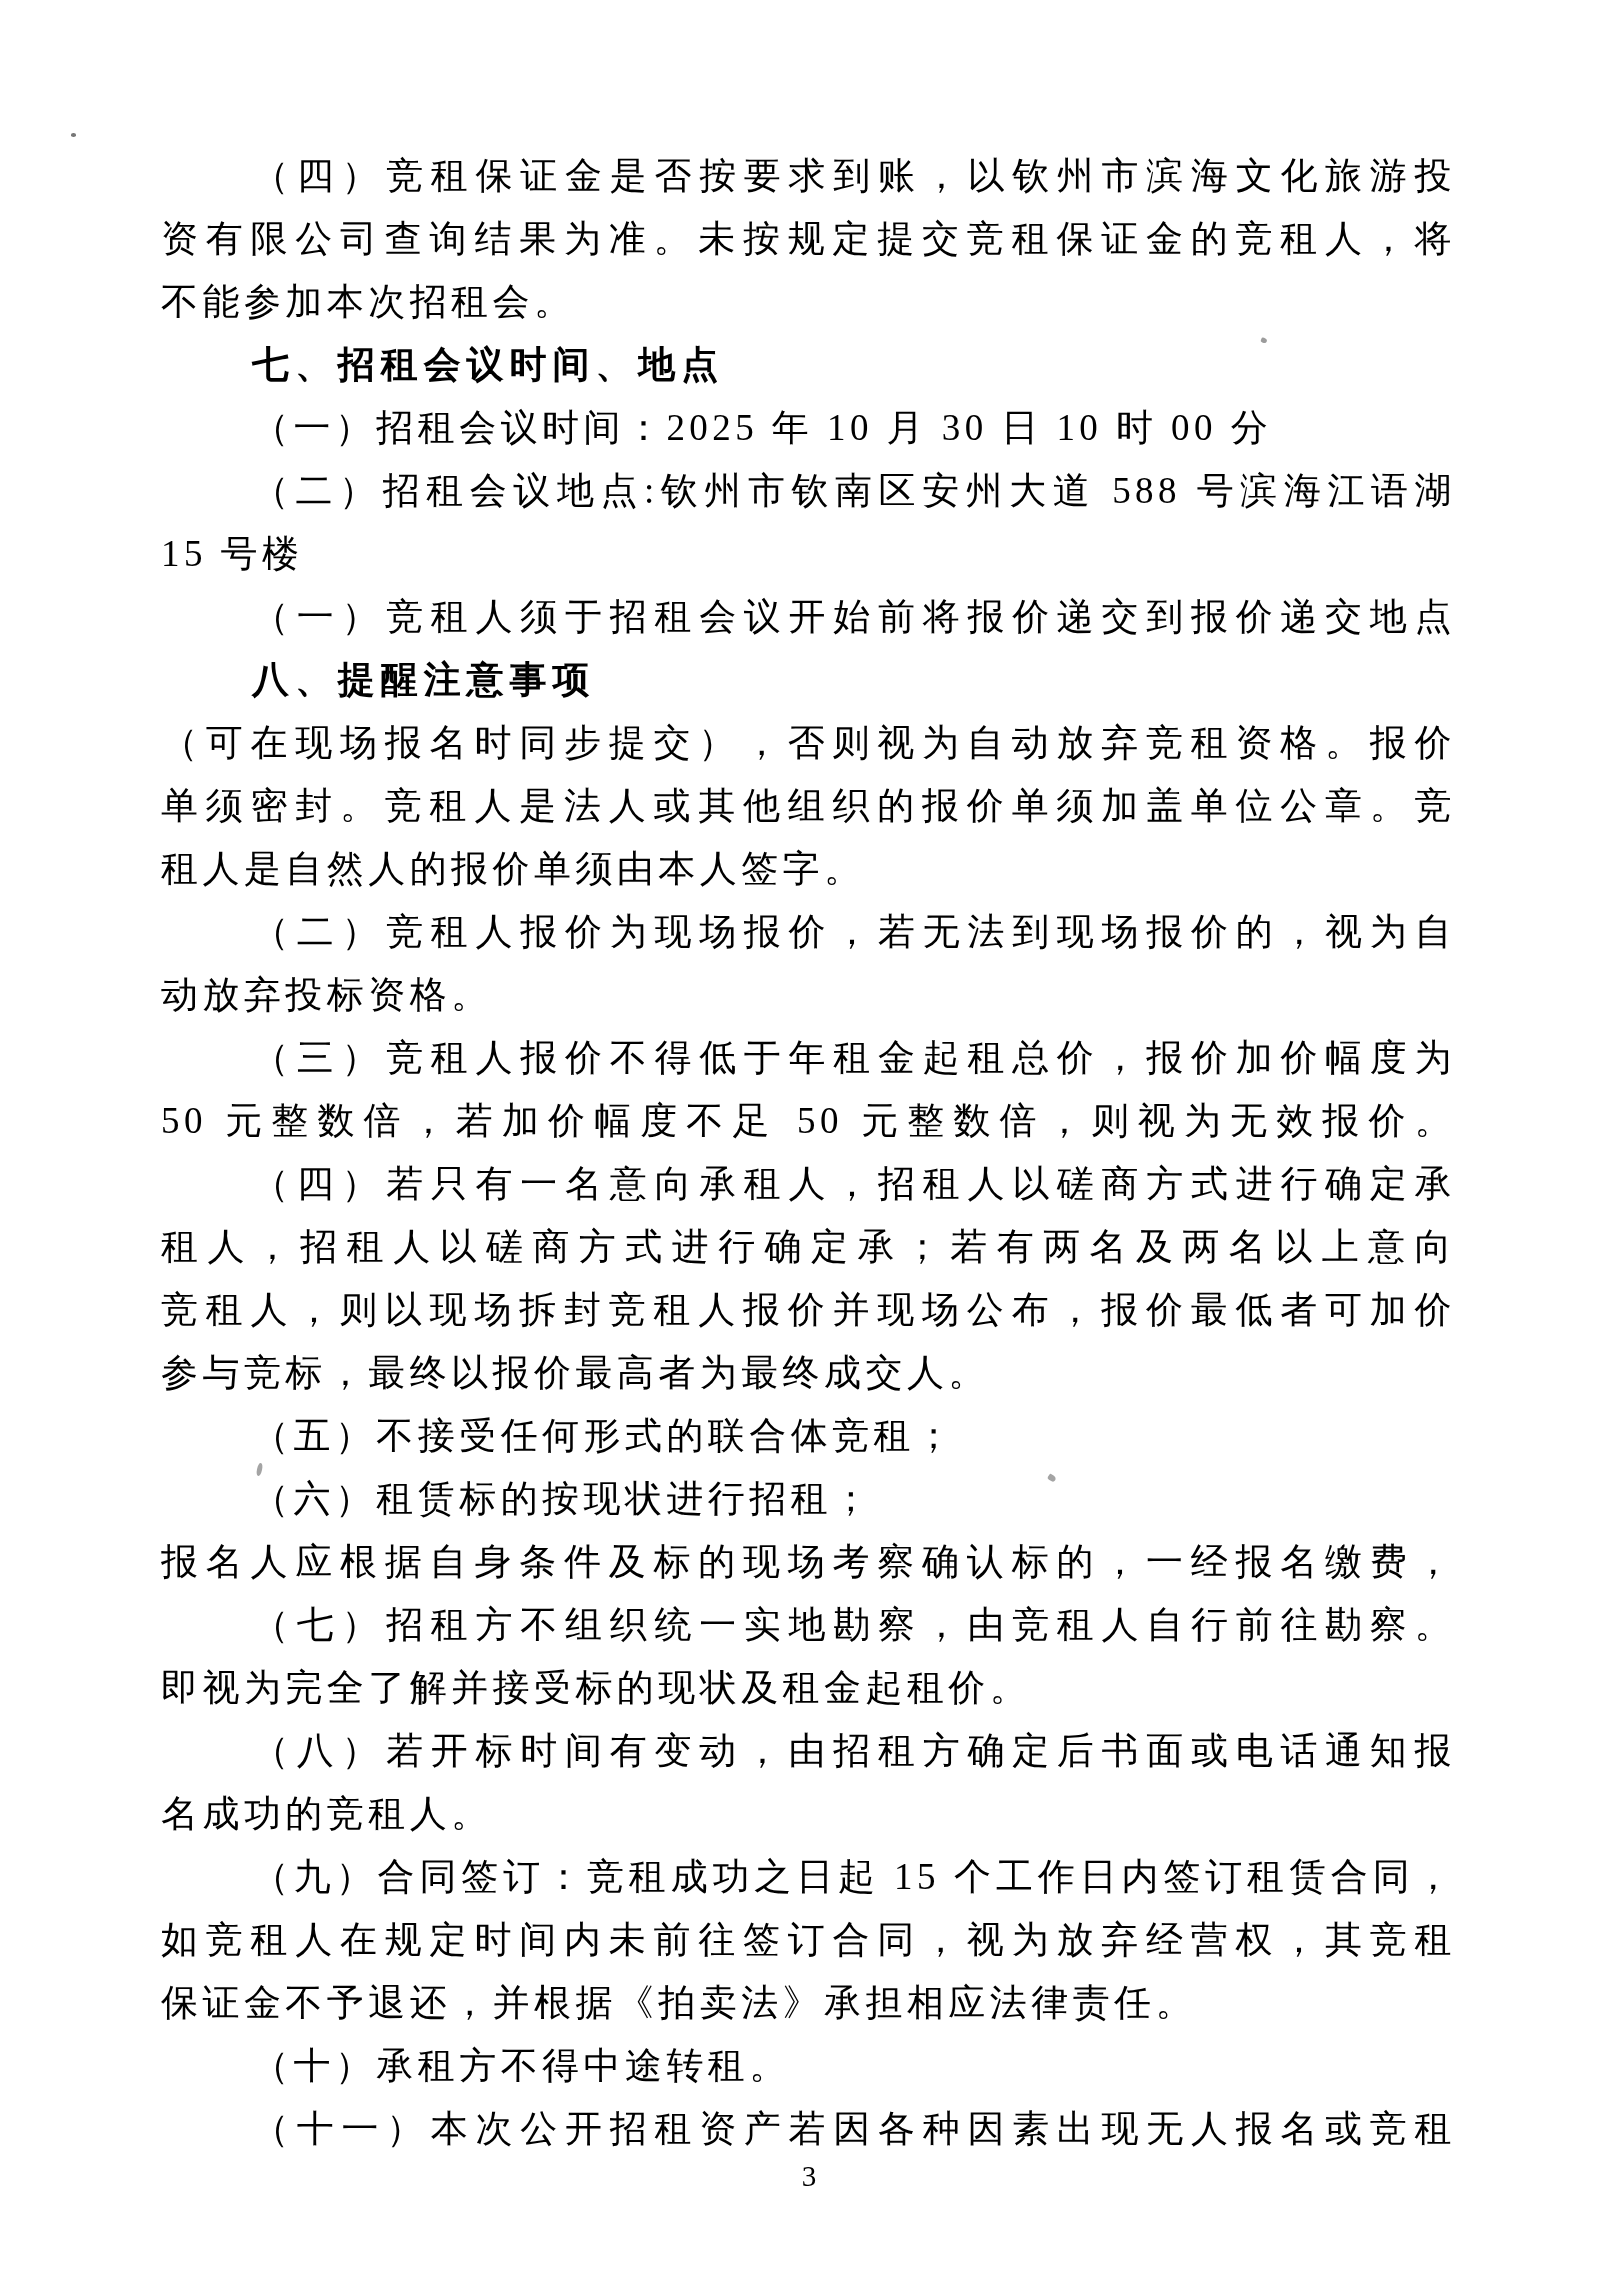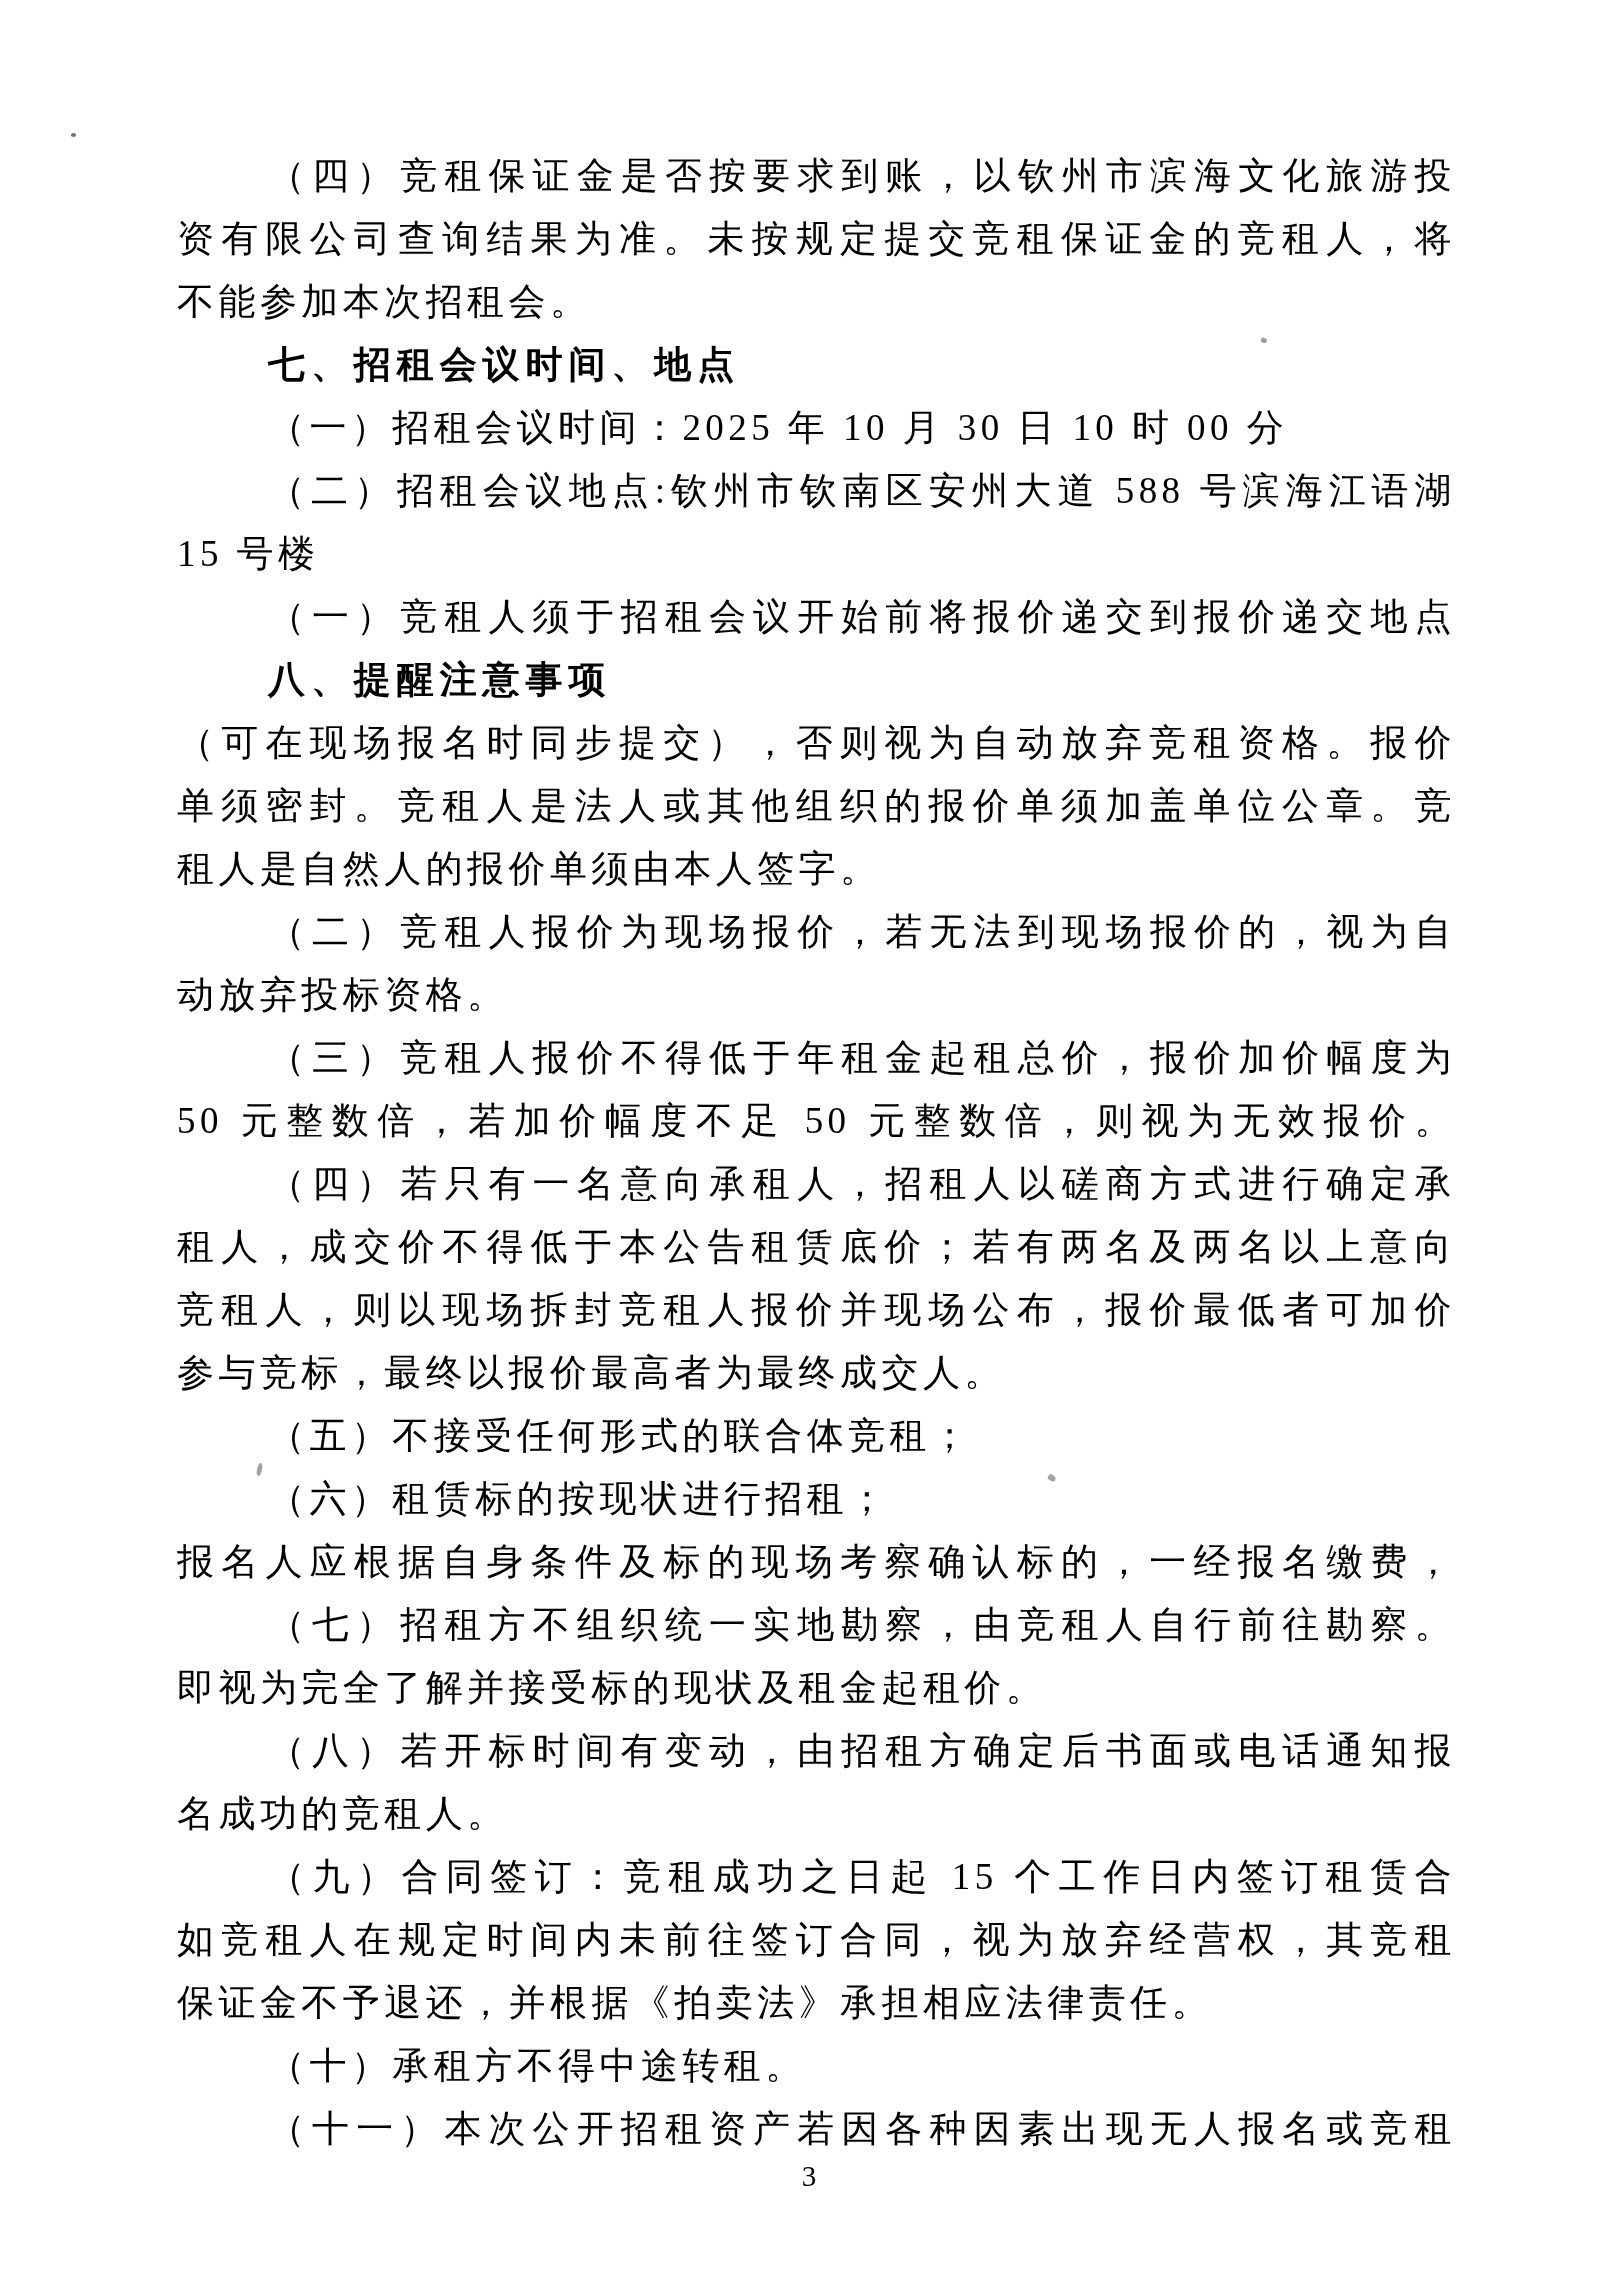--- a/index.html
+++ b/index.html
@@ -17,21 +17,20 @@
     width:1295px;
   }
   .line{
     height:63px;
     line-height:63px;
     font-size:37px;
     letter-spacing:0.12em;
     white-space:nowrap;
     text-align:left;
     overflow:hidden;
-    margin-left:16px;
   }
   .line.j{
     white-space:normal;
     text-align:justify;
     text-align-last:justify;
   }
   .line.ind{padding-left:91px;}
   .line.b{font-weight:bold;letter-spacing:0.16em;}
   .useg{
     border-bottom:3.6px solid #000;
@@ -68,21 +67,21 @@
       <div class="line ind j">（一）竞租人须于招租会议开始前将报价递交到报价递交地点</div>
       <div class="line ind b">八、提醒注意事项</div>
       <div class="line j">（可在现场报名时同步提交），否则视为自动放弃竞租资格。报价</div>
       <div class="line j">单须密封。竞租人是法人或其他组织的报价单须加盖单位公章。竞</div>
       <div class="line">租人是自然人的报价单须由本人签字。</div>
       <div class="line ind j">（二）竞租人报价为现场报价，若无法到现场报价的，视为自</div>
       <div class="line">动放弃投标资格。</div>
       <div class="line ind j">（三）竞租人报价不得低于年租金起租总价，报价加价幅度为</div>
       <div class="line j">50 元整数倍，若加价幅度不足 50 元整数倍，则视为无效报价。</div>
       <div class="line ind j">（四）若只有一名意向承租人，招租人以磋商方式进行确定承</div>
-      <div class="line j">租人，成交价不得低于本公告租赁底价；若有两名及两名以上意向</div>
+      <div class="line j">租人，招租人以磋商方式进行确定承；若有两名及两名以上意向</div>
       <div class="line j">竞租人，则以现场拆封竞租人报价并现场公布，报价最低者可加价</div>
       <div class="line">参与竞标，最终以报价最高者为最终成交人。</div>
       <div class="line ind">（五）不接受任何形式的联合体竞租；</div>
       <div class="line ind">（六）租赁标的按现状进行招租；</div>
       <div class="line j">报名人应根据自身条件及标的现场考察确认标的，一经报名缴费，</div>
       <div class="line ind j">（七）招租方不组织统一实地勘察，由竞租人自行前往勘察。</div>
       <div class="line">即视为完全了解并接受标的现状及租金起租价。</div>
       <div class="line ind j">（八）若开标时间有变动，由招租方确定后书面或电话通知报</div>
       <div class="line">名成功的竞租人。</div>
       <div class="line ind j">（九）合同签订：竞租成功之日起 15 个工作日内签订租赁合同，</div>

